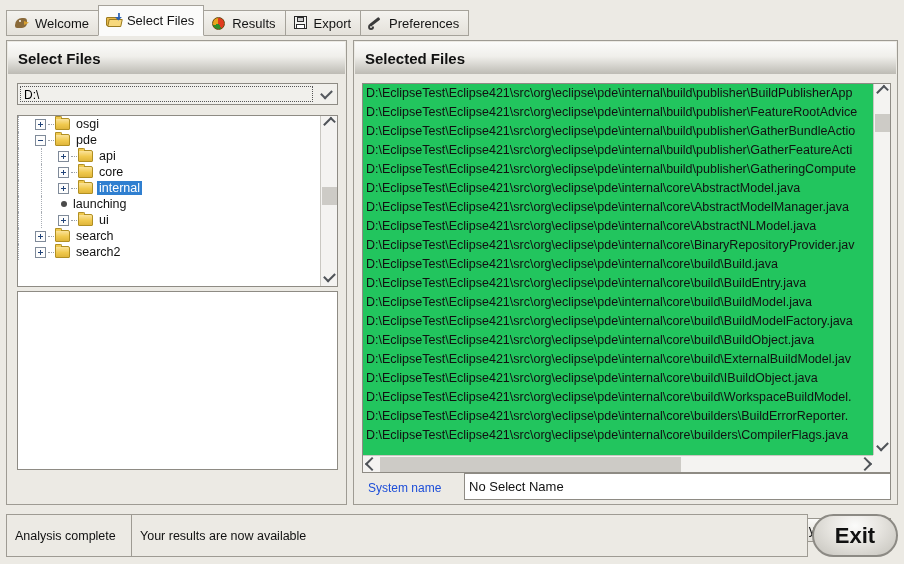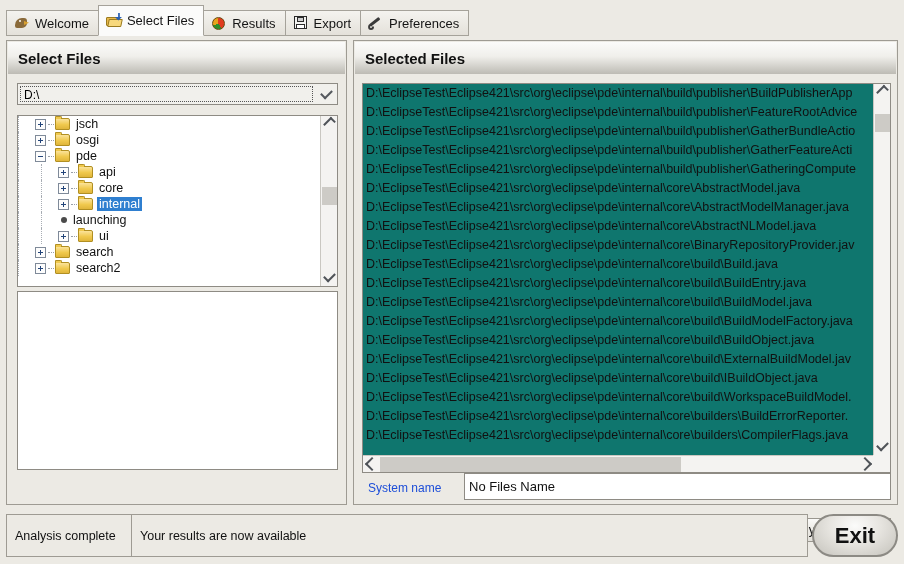--- a/index.html
+++ b/index.html
@@ -369,21 +369,21 @@
     white-space: nowrap;
   }
   #btn-select-all   { position:absolute; left:10px;  top:477px; width:121px; height:22px; }
   #btn-select-files { position:absolute; left:190px; top:477px; width:141px; height:22px; }
 
   
   .filelist {
     position: absolute;
     left: 8px; top: 42px;
     width: 529px; height: 390px;
-    background: #0f766e;
+    background: #22c55e;
     border: 1px solid #8e8b84;
     box-sizing: border-box;
     overflow: hidden;
   }
   .fl-inner {
     position: absolute;
     left: 0; top: 0; right: 17px; bottom: 17px;
     overflow: hidden;
   }
   .frow {
@@ -507,27 +507,20 @@
 
     <div class="combo">
       <div class="combo-val">D:\</div>
       <div class="combo-arrow">
           <span class="chev-d"></span>
         </div>
     </div>
 
     <div class="tree-wrap">
       <div class="tree-inner" id="tree-inner">
-          <div class="tnode">
-            <span class="tindent" style="width:16px"></span>
-            <span class="tog plus"></span>
-            <span class="dash"></span>
-            <span class="fold"></span>
-            <span class="tlabel">jsch</span>
-          </div>
           <div class="tnode">
             <span class="tindent" style="width:16px"></span>
             <span class="tog plus"></span>
             <span class="dash"></span>
             <span class="fold"></span>
             <span class="tlabel">osgi</span>
           </div>
           <div class="tnode">
             <span class="tindent" style="width:16px"></span>
             <span class="tog"></span>
@@ -648,21 +641,21 @@
         <div class="hthumb" id="file-hthumb" style="width: 301.14px;"></div>
         <div class="hsb-btn" style="margin-left:auto;">
             <span class="chev-r"></span>
           </div>
       </div>
 
       <div class="fl-corner"></div>
     </div>
 
     <div class="sysname-label">System name</div>
-    <div class="sysname-input">No Files Name</div>
+    <div class="sysname-input">No Select Name</div>
 
     <div class="btn" id="btn-back">&lt;&lt;</div>
     <div class="btn" id="btn-clear">Clear</div>
     <div class="btn" id="btn-analyse">Analyse</div>
   </div>
 
   <div class="statusbar">
     <div class="status-cell" id="status-left">Analysis complete</div>
     <div class="status-cell" id="status-right">Your results are now available</div>
     <div id="exit-button">Exit</div>

